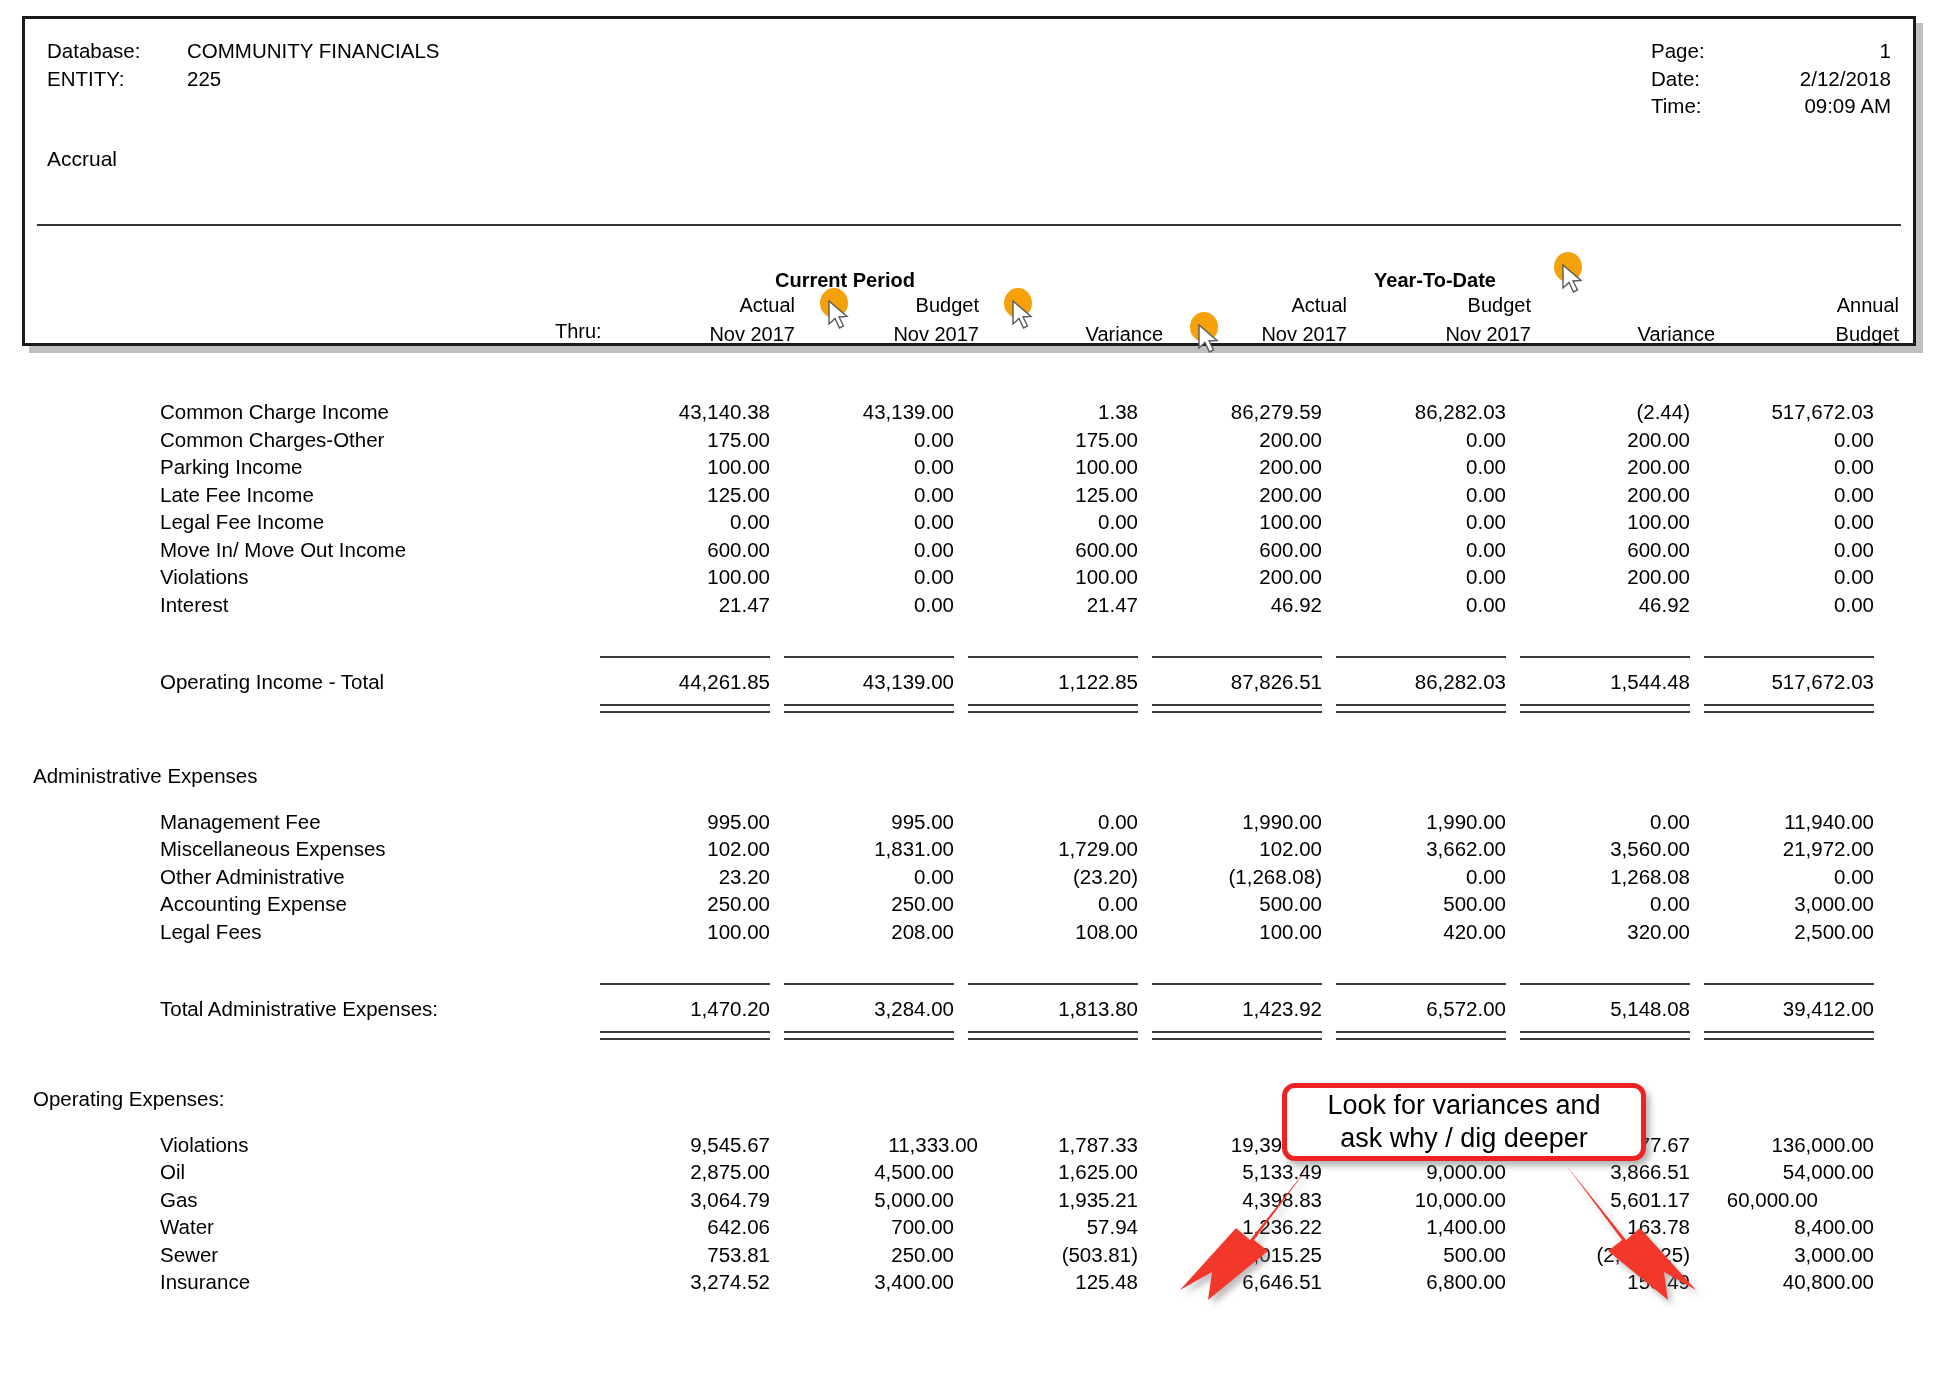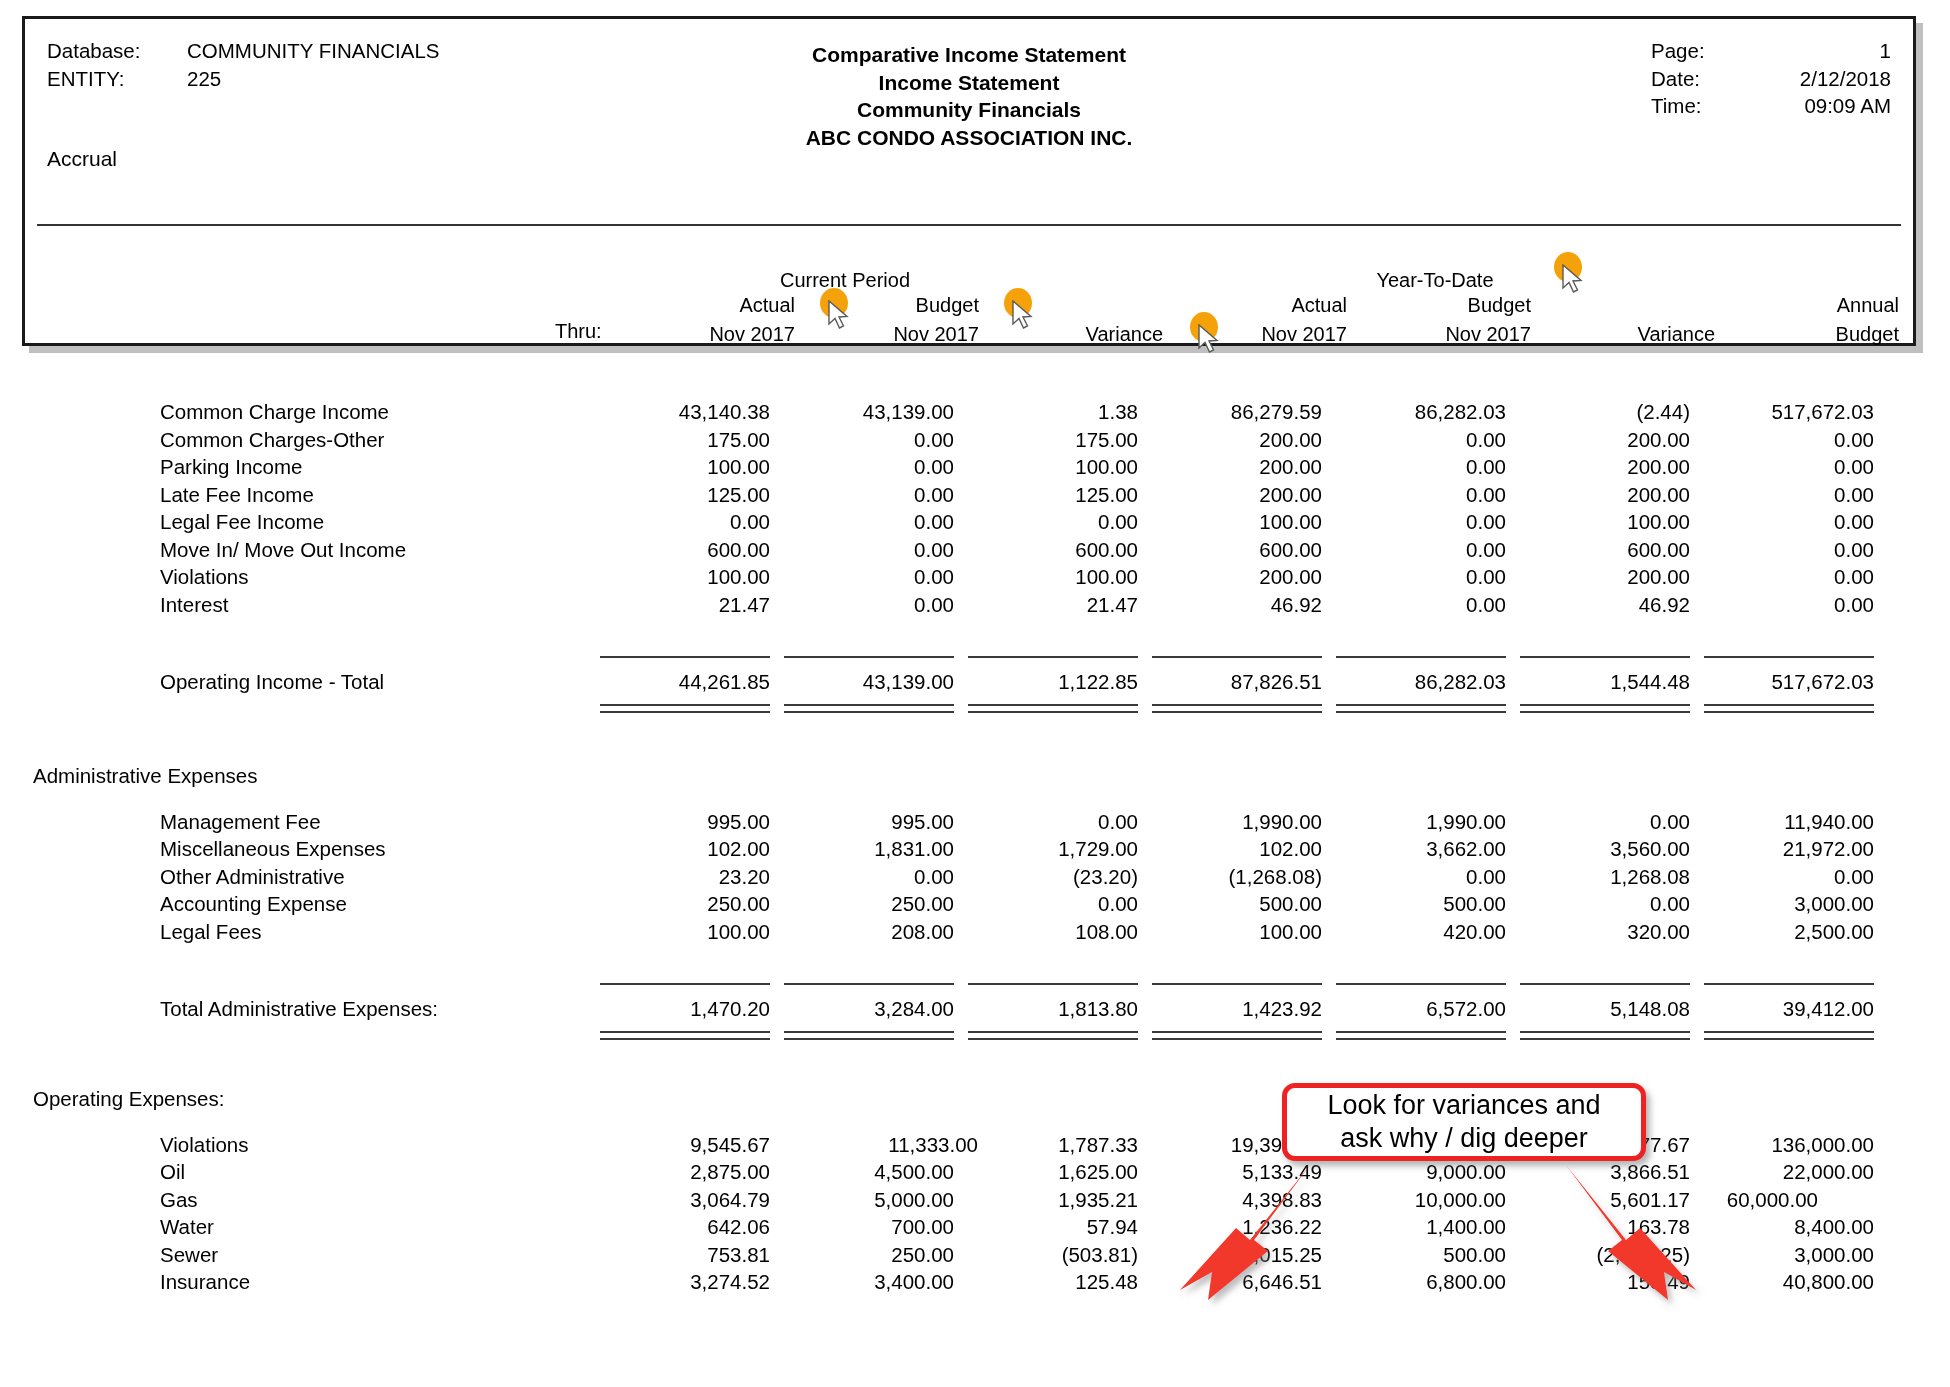--- a/index.html
+++ b/index.html
@@ -83,21 +83,21 @@
   .colhdr {
     position: absolute;
     left: 0;
     top: 248px;
     width: 1894px;
     height: 78px;
   }
   .grp-label {
     position: absolute;
     font-size: 20px;
-    font-weight: normal;
+    font-weight: bold;
     top: 2px;
   }
   .grp-current { left: 700px; width: 240px; text-align: center; }
   .grp-ytd     { left: 1290px; width: 240px; text-align: center; }
 
   .thru-label {
     position: absolute;
     left: 530px;
     top: 53px;
     font-size: 20px;
@@ -225,26 +225,20 @@
       <span>COMMUNITY FINANCIALS</span>
     </div>
     <div class="row">
       <span class="lbl">ENTITY:</span>
       <span>225</span>
     </div>
   </div>
 
   <div class="hdr-accrual">Accrual</div>
 
-  <div class="hdr-center">
-    <span class="t">Comparative Income Statement</span>
-    <span class="t">Income Statement</span>
-    <span class="t">Community Financials</span>
-    <span class="t">ABC CONDO ASSOCIATION INC.</span>
-  </div>
 
   <div class="hdr-right">
     <div class="row">
       <span class="lbl">Page:</span>
       <span class="val">1</span>
     </div>
     <div class="row">
       <span class="lbl">Date:</span>
       <span class="val">2/12/2018</span>
     </div>
@@ -542,21 +536,21 @@
         <div class="cell" style="left: 1704px;">136,000.00</div>
       </div>
       <div class="row">
         <div class="label">Oil</div>
         <div class="cell" style="left: 600px;">2,875.00</div>
         <div class="cell" style="left: 784px;">4,500.00</div>
         <div class="cell" style="left: 968px;">1,625.00</div>
         <div class="cell" style="left: 1152px;">5,133.49</div>
         <div class="cell" style="left: 1336px;">9,000.00</div>
         <div class="cell" style="left: 1520px;">3,866.51</div>
-        <div class="cell" style="left: 1704px;">22,000.00</div>
+        <div class="cell" style="left: 1704px;">54,000.00</div>
       </div>
       <div class="row">
         <div class="label">Gas</div>
         <div class="cell" style="left: 600px;">3,064.79</div>
         <div class="cell" style="left: 784px;">5,000.00</div>
         <div class="cell" style="left: 968px;">1,935.21</div>
         <div class="cell" style="left: 1152px;">4,398.83</div>
         <div class="cell" style="left: 1336px;">10,000.00</div>
         <div class="cell" style="left: 1520px;">5,601.17</div>
         <div class="cell" style="left: 1648px;">60,000.00</div>

